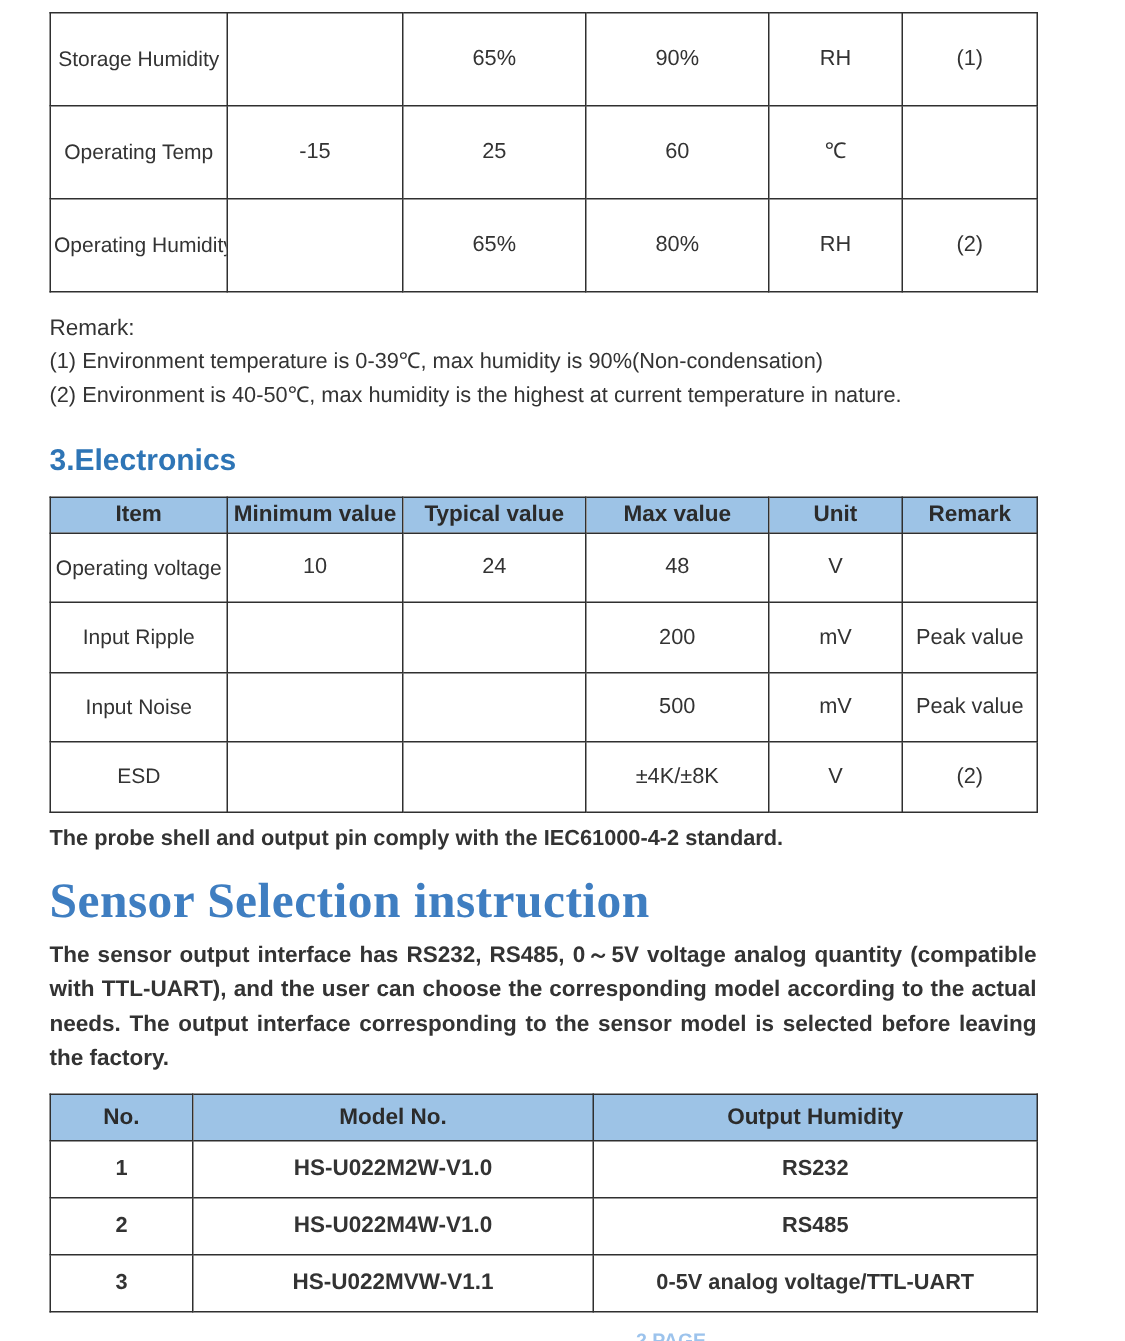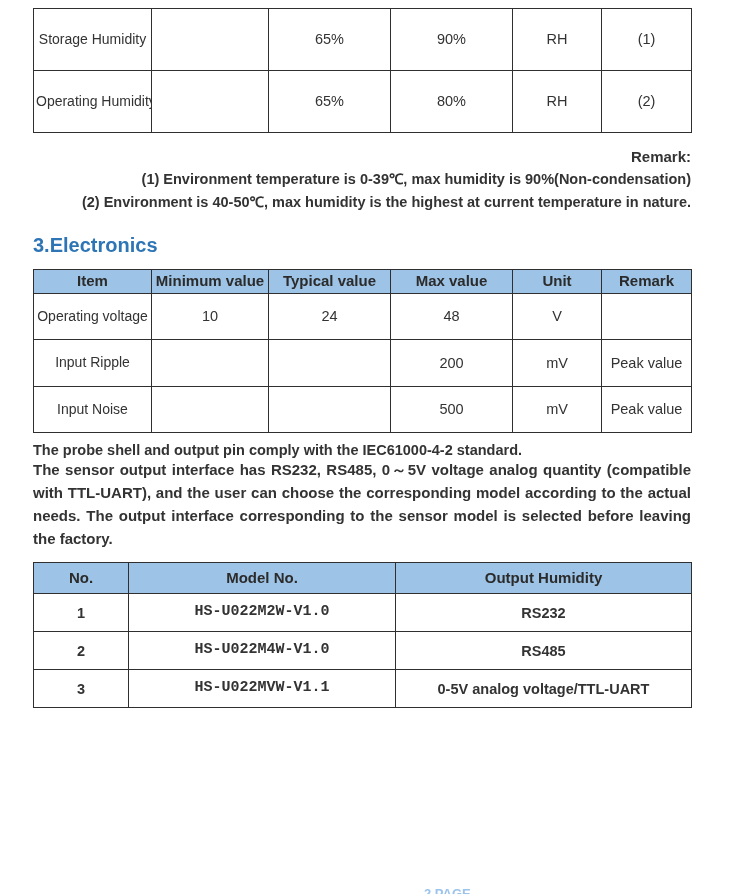--- a/index.html
+++ b/index.html
@@ -22,22 +22,22 @@
     font-size:14.5px;padding:2px 3px;box-sizing:border-box;overflow:hidden;line-height:1.25;
   }
   .tbl th{background:var(--table-header-bg);font-weight:700;color:#2b2b2b;font-size:15px;}
   .env td{height:62px;}
   .env td:first-child,.elec td:first-child{font-size:14px;padding:14px 2px;}
   .elec th{height:22px;}
   .elec td{height:37px;}
   .model-table th{height:31px;}
   .model-table td{height:38px;font-weight:700;}
   .model-table td:first-child{font-weight:700;}
-  .model-table td:nth-child(2){font-family:Liberation Mono, monospace;font-size:15px;letter-spacing:0;}
-  .remark{margin-top:12px;font-weight:700;font-size:14.5px;line-height:23px;text-align:right;}
+  .model-table td:nth-child(2){font-family:Liberation Sans, sans-serif;font-size:15px;letter-spacing:0;}
+  .remark{margin-top:12px;font-weight:400;font-size:14.5px;line-height:23px;}
   .remark-title{font-size:15px;}
   .sec-heading{color:var(--heading-blue);font-size:20px;font-weight:700;margin:20px 0 12px 0;}
   .note{margin-top:9px;font-weight:700;font-size:14.5px;}
   .big-heading{
     color:var(--title-blue);font-family:"Liberation Serif","DejaVu Serif",serif;
     font-size:33px;font-weight:700;margin:16px 0 6px 0;letter-spacing:0.3px;line-height:1.1;
   }
   .para{font-weight:700;font-size:15px;line-height:23px;text-align:justify;margin:0 0 12px 0;width:658px;}
   .footer{position:absolute;left:424px;top:886px;color:var(--footer-blue);font-size:13px;font-weight:700;white-space:nowrap;}
 </style>
@@ -56,20 +56,28 @@
         <col style="width:90px">
     </colgroup>
     <tbody>
         <tr>
           <td>Storage Humidity</td>
           <td></td>
           <td>65%</td>
           <td>90%</td>
           <td>RH</td>
           <td>(1)</td>
+        </tr>
+        <tr>
+          <td>Operating Temp</td>
+          <td>-15</td>
+          <td>25</td>
+          <td>60</td>
+          <td>℃</td>
+          <td></td>
         </tr>
         <tr>
           <td>Operating&nbsp;Humidity</td>
           <td></td>
           <td>65%</td>
           <td>80%</td>
           <td>RH</td>
           <td>(2)</td>
         </tr>
       </tbody>
@@ -120,25 +128,34 @@
           <td>Peak value</td>
         </tr>
         <tr>
           <td>Input Noise</td>
           <td></td>
           <td></td>
           <td>500</td>
           <td>mV</td>
           <td>Peak value</td>
         </tr>
+        <tr>
+          <td>ESD</td>
+          <td></td>
+          <td></td>
+          <td>±4K/±8K</td>
+          <td>V</td>
+          <td>(2)</td>
+        </tr>
       </tbody>
   </table>
 
   <div class="note">The probe shell and output pin comply with the IEC61000-4-2 standard.</div>
 
+  <h1 class="big-heading">Sensor Selection instruction</h1>
 
   <p class="para">The sensor output interface has RS232, RS485, 0～5V voltage analog quantity (compatible with TTL-UART), and the user can choose the corresponding model according to the actual needs. The output interface corresponding to the sensor model is selected before leaving the factory.</p>
 
   <table class="tbl model-table">
     <colgroup>
       <col style="width:95px">
         <col style="width:267px">
         <col style="width:296px">
     </colgroup>
     <thead>

